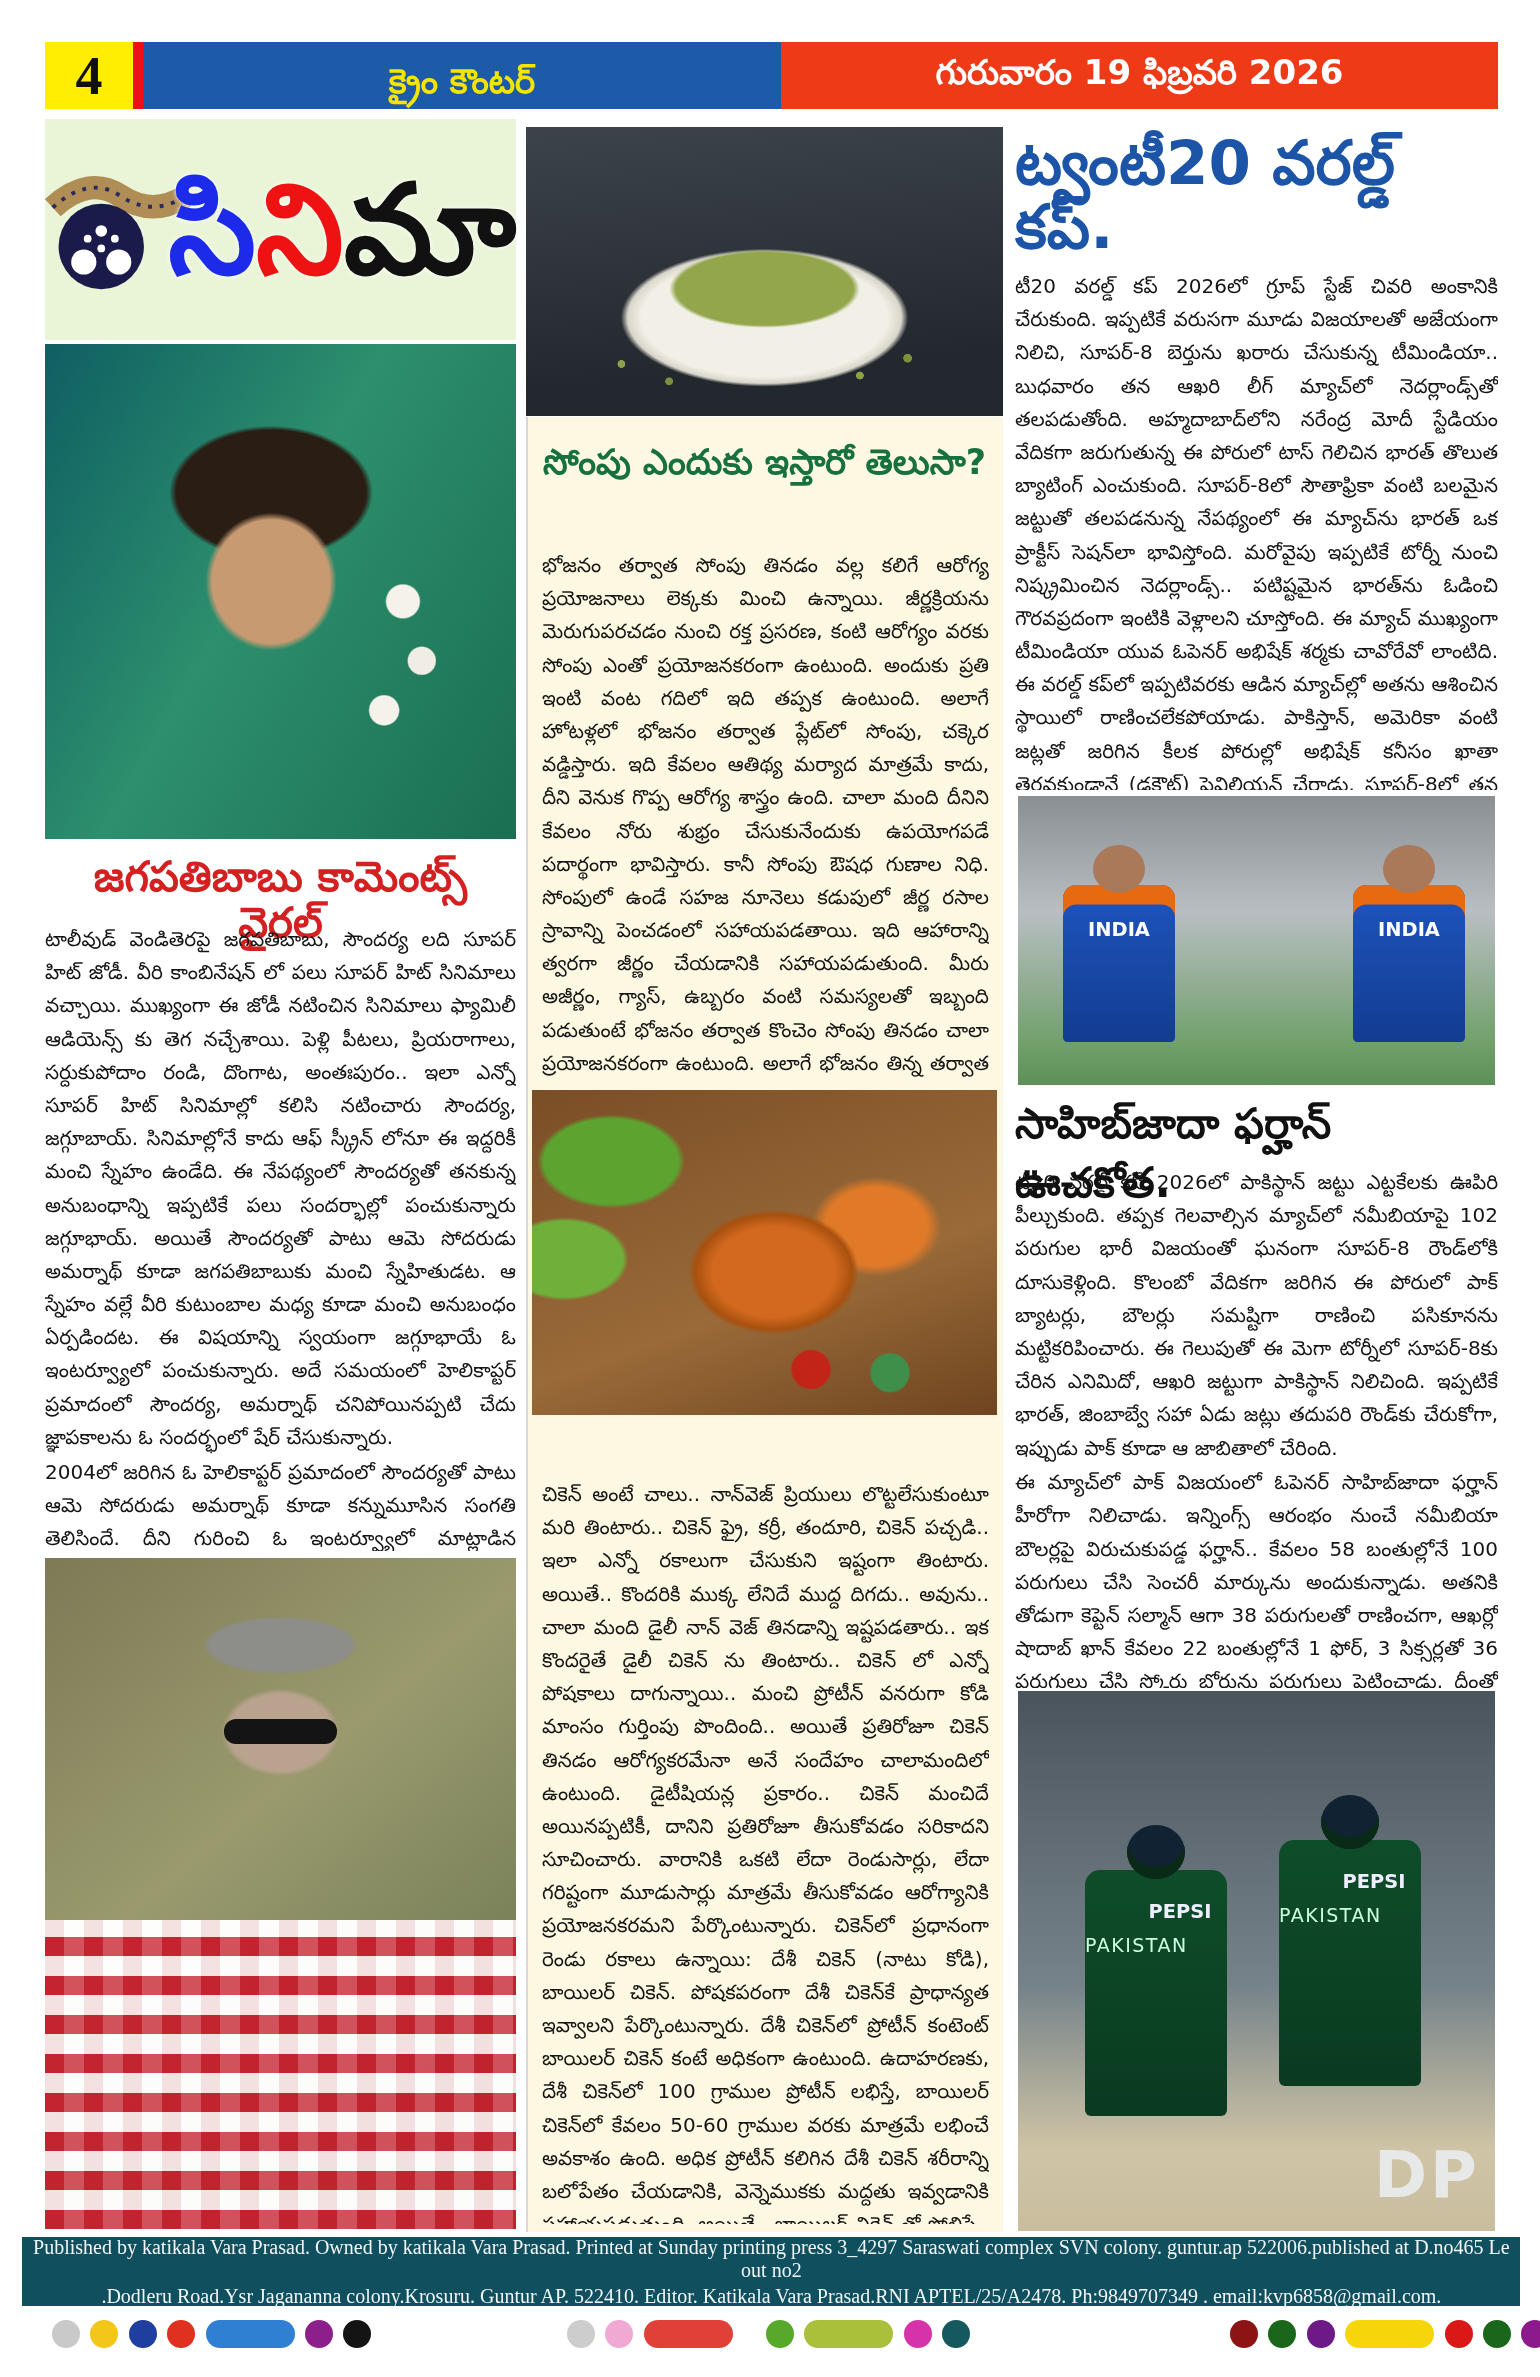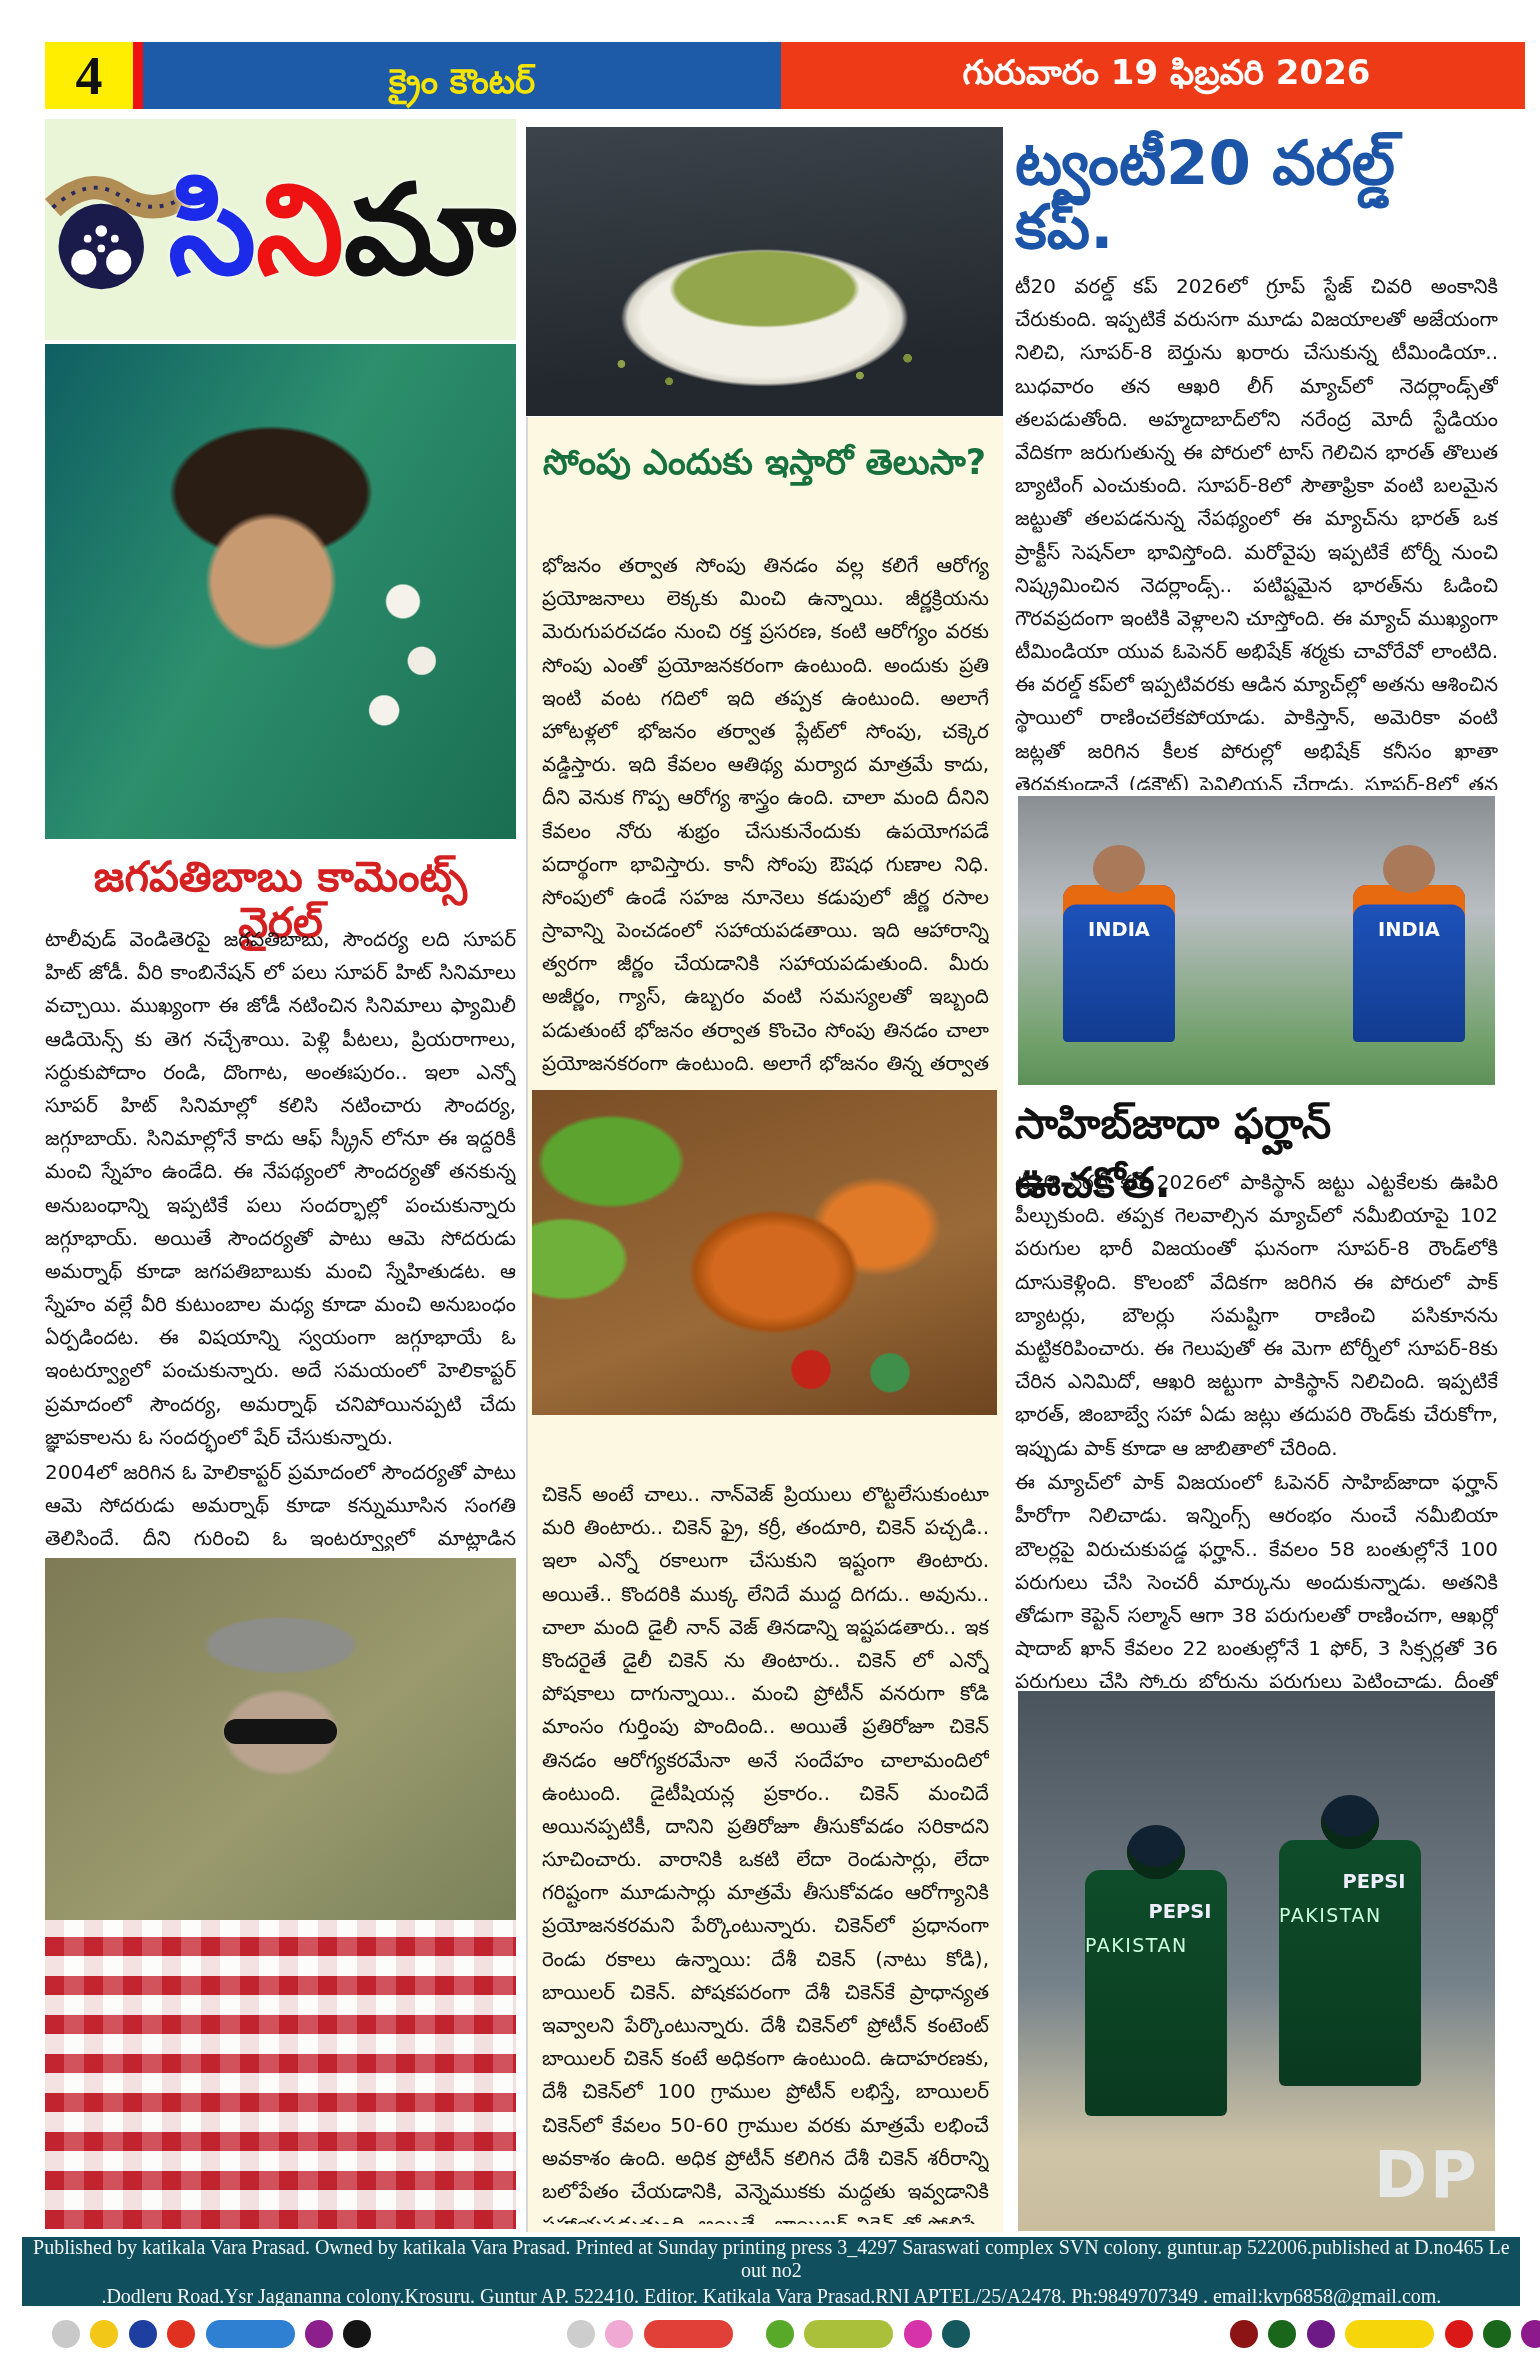--- a/index.html
+++ b/index.html
@@ -6,21 +6,21 @@
   #page{position:relative;width:1541px;height:2377px;background:#ffffff;margin:0 auto;overflow:hidden;}
 
   
   .hdr-num{position:absolute;left:45px;top:42px;width:88px;height:67px;background:#ffee00;
     color:#111;font-family:"Liberation Serif",serif;font-size:54px;font-weight:bold;
     display:flex;align-items:center;justify-content:center;}
   .hdr-sliver{position:absolute;left:133px;top:42px;width:10.4px;height:67px;background:#ee1111;}
   .hdr-blue{position:absolute;left:143px;top:42px;width:638px;height:67px;background:#1d5aa8;
     color:#f5e300;font-size:34px;font-weight:bold;display:flex;align-items:flex-end;justify-content:center;}
   .hdr-red{position:absolute;left:781px;top:42px;width:717px;height:67px;background:#ee3a17;
-    color:#ffffff;font-size:34px;font-weight:bold;display:flex;align-items:center;justify-content:center;padding-left:27px;}
+    color:#ffffff;font-size:34px;font-weight:bold;display:flex;align-items:center;justify-content:center;}
 
   
   .masthead{position:absolute;left:45px;top:119px;width:471px;height:221px;background:#eaf5d8;
     display:flex;align-items:center;}
   .masthead .letters{display:flex;align-items:center;margin-left:-22.4px;}
   .masthead .ltr{font-size:125px;font-weight:bold;line-height:1;text-shadow:0 0 4.5px #fff;}
   .ltr.si{color:#1c2bea;} .ltr.ni{color:#ee1212;} .ltr.maa{color:#111111;}
 
   
   .photo{position:absolute;overflow:hidden;}

